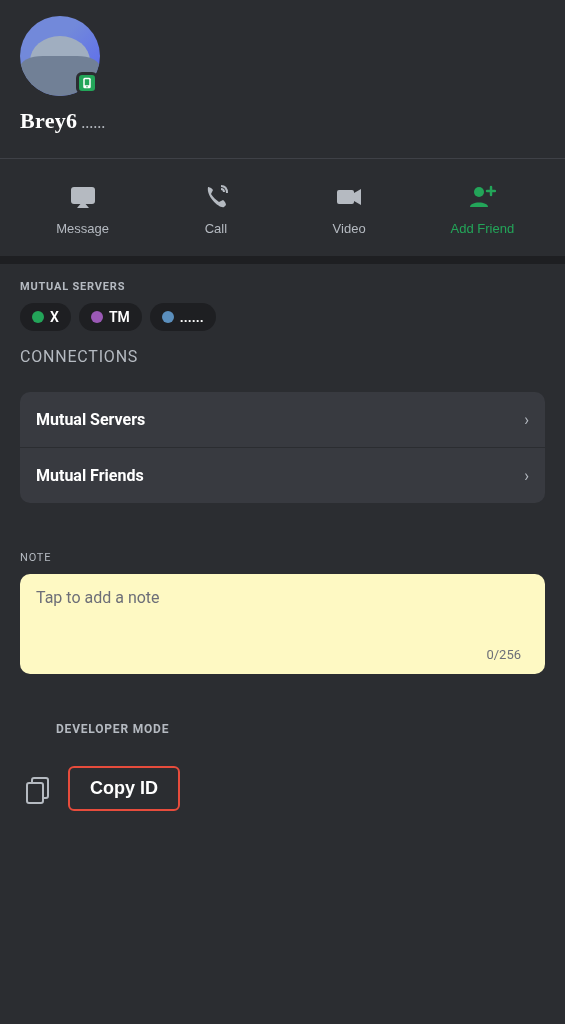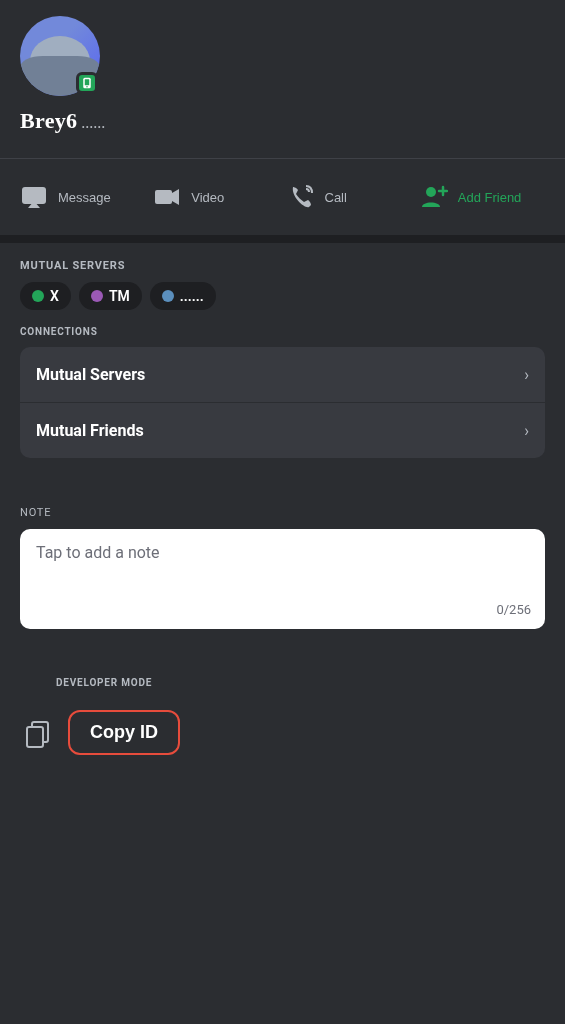--- a/index.html
+++ b/index.html
@@ -111,21 +111,21 @@
 
     .action-buttons {
       display: flex;
       justify-content: space-around;
       padding: 20px 16px;
       background-color: #2b2d31;
     }
 
     .action-btn {
       display: flex;
-      flex-direction: row;
+      flex-direction: column;
       align-items: center;
       gap: 6px;
       cursor: pointer;
       background: none;
       border: none;
       color: #b5bac1;
       font-size: 13px;
       flex: 1;
     }
 
@@ -184,26 +184,26 @@
       width: 12px;
       height: 12px;
       border-radius: 50%;
     }
 
     .tag-dot.green { background-color: #23a559; }
     .tag-dot.purple { background-color: #9b59b6; }
     .tag-dot.blue-gray { background-color: #5b8fbd; }
 
     .connections-label {
-      font-size: 10px;
-      font-weight: 700;
+      font-size: 16px;
+      font-weight: 400;
       color: #b5bac1;
       letter-spacing: 0.8px;
       text-transform: uppercase;
-      margin-bottom: 10px;
+      margin-bottom: 26px;
     }
 
     .connections-box {
       background-color: #383a40;
       border-radius: 10px;
       overflow: hidden;
     }
 
     .connection-row {
       display: flex;
@@ -231,68 +231,68 @@
     .note-label {
       font-size: 11px;
       font-weight: 400;
       color: #b5bac1;
       letter-spacing: 0.8px;
       text-transform: uppercase;
       margin-bottom: 10px;
     }
 
     .note-box {
-      background-color: #ffffff;
+      background-color: #fef9c3;
       border-radius: 10px;
       padding: 14px 16px;
       min-height: 100px;
       position: relative;
     }
 
     .note-placeholder {
       font-size: 16px;
       color: #6d6f78;
     }
 
     .note-counter {
       position: absolute;
       bottom: 12px;
-      right: 14px;
+      right: 24px;
       font-size: 13px;
       color: #6d6f78;
     }
 
     .dev-label {
-      font-size: 10px;
+      font-size: 12px;
       font-weight: 700;
       color: #b5bac1;
       letter-spacing: 0.8px;
       text-transform: uppercase;
-      margin-bottom: 22px;
+      margin-bottom: 30px;
       padding-left: 36px;
     }
 
     .copy-id-row {
       display: flex;
       align-items: center;
       gap: 12px;
     }
 
     .copy-icon {
       width: 36px;
       height: 36px;
       display: flex;
       align-items: center;
       justify-content: center;
       color: #b5bac1;
     }
 
     .copy-id-btn {
       border: 2px solid #e74c3c;
-      border-radius: 12px;
+      border-radius: 6px;
       padding: 10px 20px;
       background: transparent;
       color: #ffffff;
       font-size: 18px;
       font-weight: 700;
       cursor: pointer;
     }
 
     .section-gap {
       height: 16px;
@@ -336,35 +336,35 @@
       <svg width="28" height="28" viewBox="0 0 28 28" fill="none">
         <rect x="2" y="4" width="24" height="17" rx="3" fill="#b5bac1"></rect>
         <path d="M8 25 L14 18 L20 25" fill="#b5bac1"></path>
       </svg>
     </div>
     <span class="action-btn-label">Message</span>
   </button>
   <button class="action-btn">
     <div class="action-btn-icon">
       <svg width="28" height="28" viewBox="0 0 28 28" fill="none">
-        <rect x="2" y="7" width="17" height="14" rx="2" fill="#b5bac1"></rect>
-        <path d="M19 10 L26 6 L26 22 L19 18Z" fill="#b5bac1"></path>
+        <path d="M6 4 C6 4 9 4 11 7 L9 11 C11 14 14 17 17 19 L21 17 C24 19 24 22 24 22 L22 24 C18 26 4 14 6 4Z" fill="#b5bac1"></path>
+        <path d="M19 6 Q22 6 22 9" stroke="#b5bac1" stroke-width="2" fill="none"></path>
+        <path d="M19 3 Q25 3 25 10" stroke="#b5bac1" stroke-width="2" fill="none"></path>
       </svg>
     </div>
-    <span class="action-btn-label">Video</span>
+    <span class="action-btn-label">Call</span>
   </button>
   <button class="action-btn">
     <div class="action-btn-icon">
       <svg width="28" height="28" viewBox="0 0 28 28" fill="none">
-        <path d="M6 4 C6 4 9 4 11 7 L9 11 C11 14 14 17 17 19 L21 17 C24 19 24 22 24 22 L22 24 C18 26 4 14 6 4Z" fill="#b5bac1"></path>
-        <path d="M19 6 Q22 6 22 9" stroke="#b5bac1" stroke-width="2" fill="none"></path>
-        <path d="M19 3 Q25 3 25 10" stroke="#b5bac1" stroke-width="2" fill="none"></path>
+        <rect x="2" y="7" width="17" height="14" rx="2" fill="#b5bac1"></rect>
+        <path d="M19 10 L26 6 L26 22 L19 18Z" fill="#b5bac1"></path>
       </svg>
     </div>
-    <span class="action-btn-label">Call</span>
+    <span class="action-btn-label">Video</span>
   </button>
   <button class="action-btn green">
     <div class="action-btn-icon">
       <svg width="28" height="28" viewBox="0 0 28 28" fill="none">
         <circle cx="11" cy="9" r="5" fill="#23a559"></circle>
         <path d="M2 24 C2 18 20 18 20 24" fill="#23a559"></path>
         <line x1="23" y1="4" x2="23" y2="12" stroke="#23a559" stroke-width="2.5" stroke-linecap="round"></line>
         <line x1="19" y1="8" x2="27" y2="8" stroke="#23a559" stroke-width="2.5" stroke-linecap="round"></line>
       </svg>
     </div>

